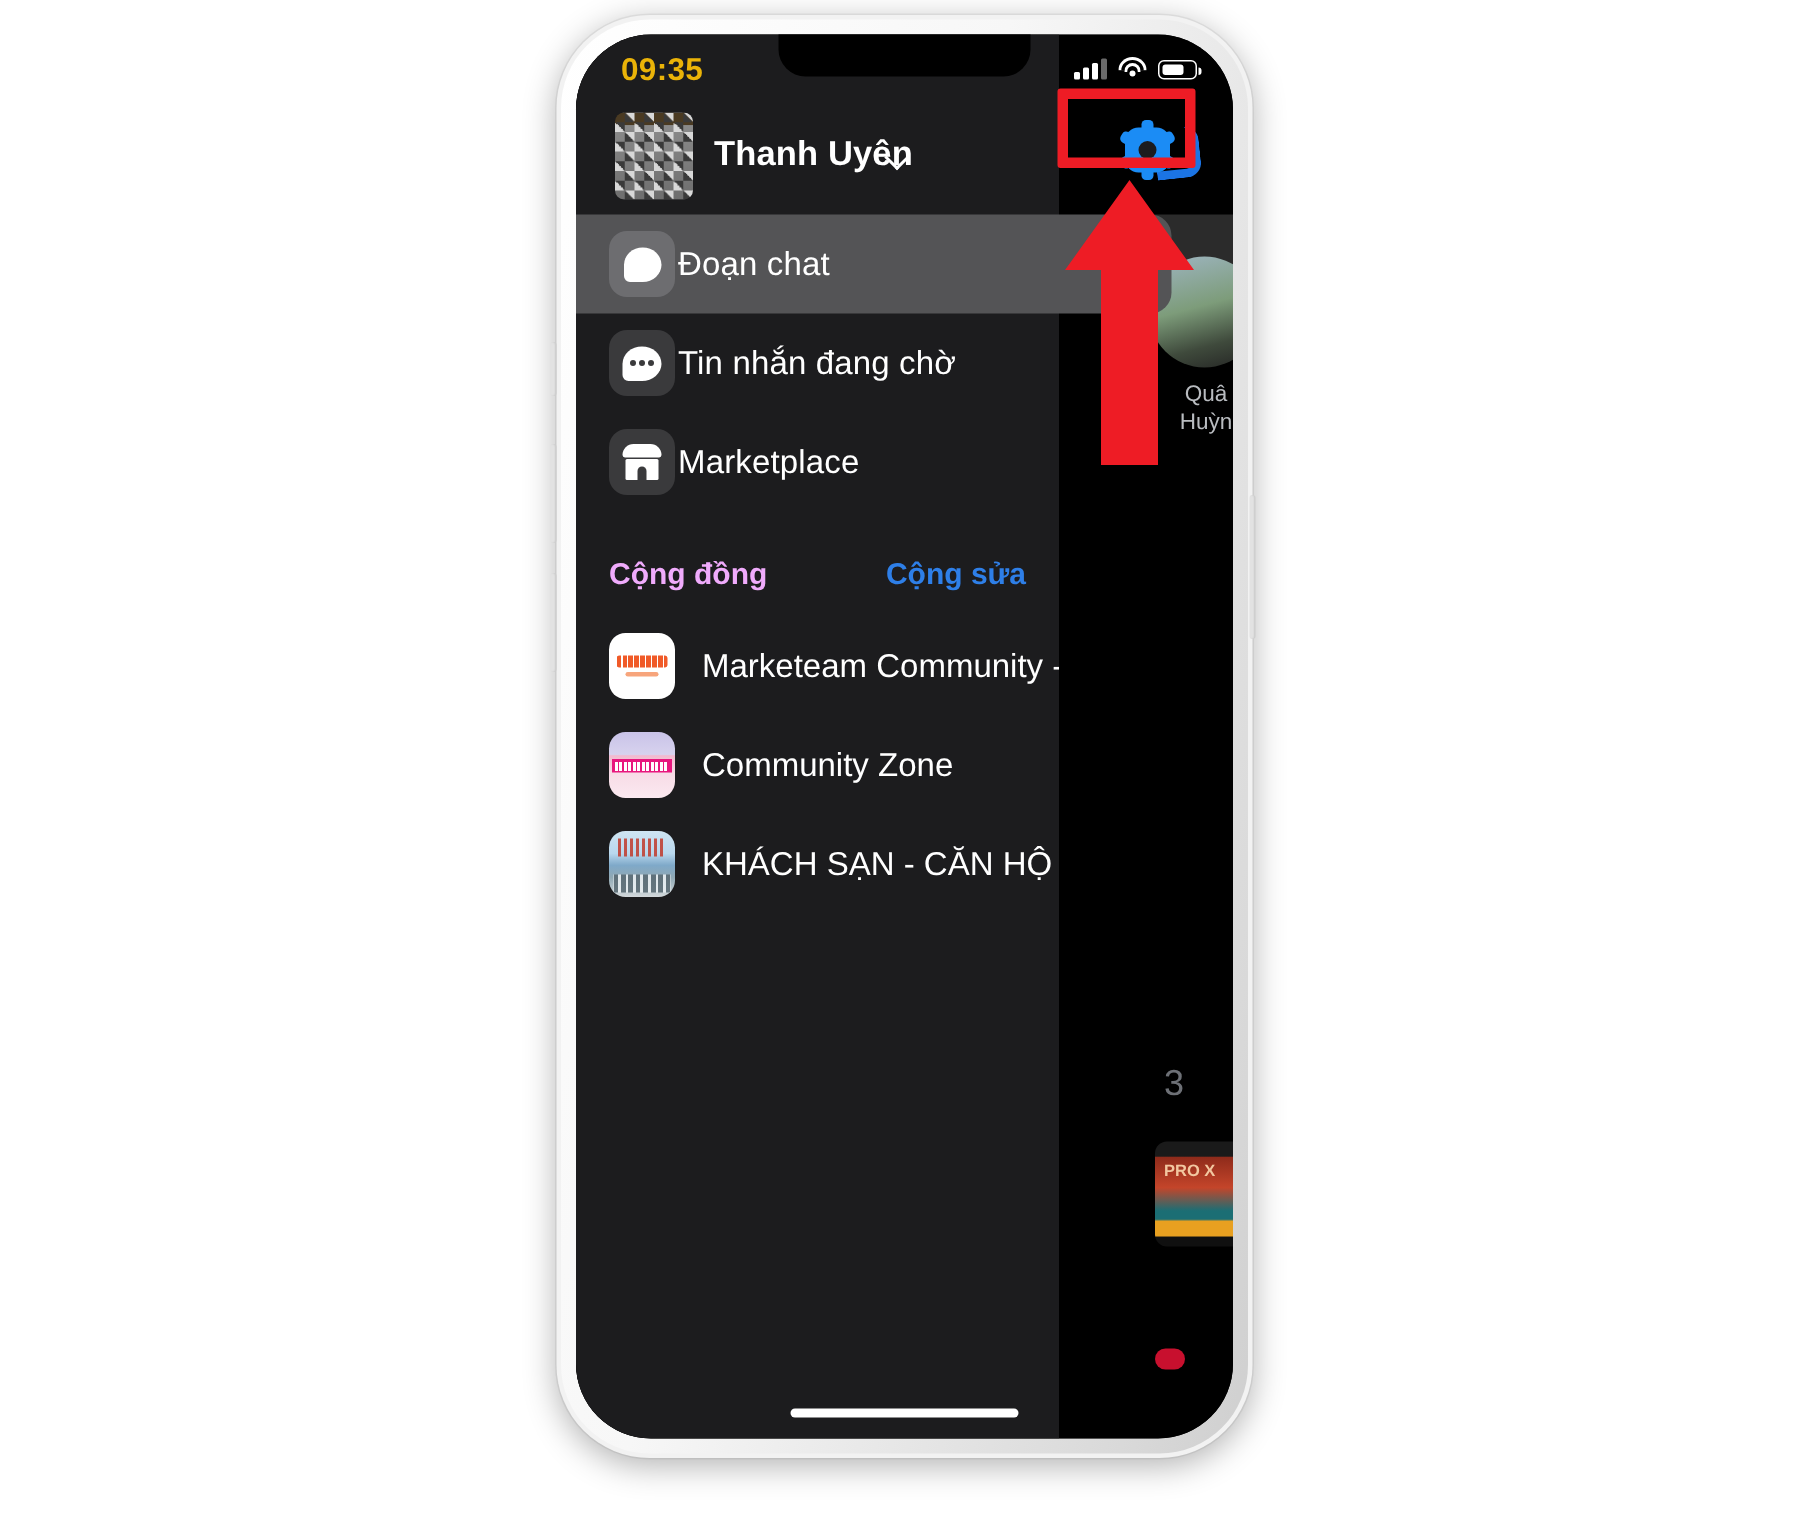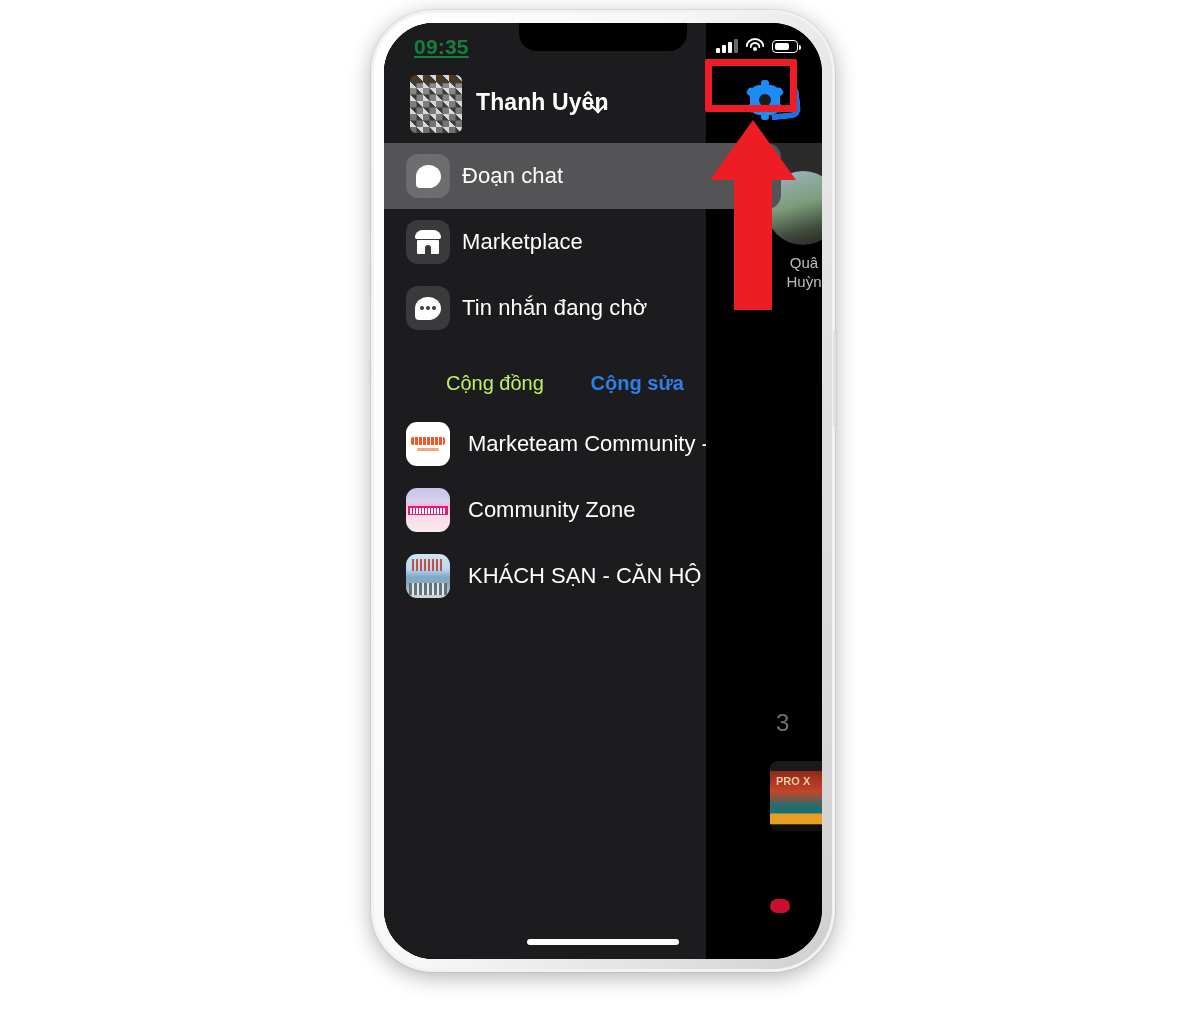--- a/index.html
+++ b/index.html
@@ -80,21 +80,21 @@
   .bg-blue-glyph {
     position:absolute; left: 386px; top: 62px; width: 30px; height: 34px;
     border: 6px solid #1b74e4; border-left:none; border-top:none;
     border-radius: 0 10px 10px 0; transform: rotate(-6deg);
   }
 
   
   .statusbar { position:absolute; left:0; top:0; width:100%; height: 48px; z-index: 30; }
   .sb-time {
     position:absolute; left: 30px; top: 12px;
-    color:#15803d; font-size: 21px; font-weight: 600; letter-spacing:.2px;text-decoration:underline;
+    color:#eab308; font-size: 21px; font-weight: 600; letter-spacing:.2px;
   }
   .sb-right { position:absolute; right: 24px; top: 14px; display:flex; align-items:flex-end; gap:7px; }
   .sig { display:flex; align-items:flex-end; gap:2.5px; height: 16px; }
   .sig i { display:block; width:3.6px; background:#fff; border-radius:1px; }
   .sig i:nth-child(1){ height:5px; }
   .sig i:nth-child(2){ height:8px; }
   .sig i:nth-child(3){ height:11px; }
   .sig i:nth-child(4){ height:14px; background:#6a6a6a; }
   .wifi { position:relative; width:20px; height:15px; }
   .wifi span { position:absolute; left:50%; transform:translateX(-50%); border:2.2px solid #fff; border-bottom:none;
@@ -137,24 +137,24 @@
   .row {
     position:relative; height: 66px; display:flex; align-items:center;
     padding-left: 22px;
   }
   .row.active { background:#545456; border-radius: 0 14px 14px 0; width: 397px; }
   .ico {
     width: 44px; height: 44px; border-radius: 12px; background:#3a3a3c;
     display:flex; align-items:center; justify-content:center; flex:0 0 44px;
   }
   .row.active .ico { background:#6d6d70; }
-  .row-label { margin-left: 12px; color:#fff; font-size: 22px; font-weight: 500; letter-spacing:.1px; }
+  .row-label { margin-left: 2px; color:#fff; font-size: 22px; font-weight: 500; letter-spacing:.1px; }
 
   .sec-head { position:relative; height: 56px; margin-top: 14px; display:flex; align-items:center; padding: 0 22px; }
-  .sec-title { color:#bef264; font-size: 20px; font-weight: 400; margin-left: 40px; }
+  .sec-title { color:#f0abfc; font-size: 20px; font-weight: 700; }
   .sec-action { margin-left:auto; color:#2e7fe8; font-size: 20px; font-weight: 600; }
 
   .crow { position:relative; height: 66px; display:flex; align-items:center; padding-left: 22px; }
   .cav { width: 44px; height: 44px; border-radius: 11px; flex:0 0 44px; overflow:hidden; position:relative; }
   .cav1 { background:#fff; }
   .cav1::before{ content:""; position:absolute; left:5px; top:15px; right:5px; height:8px;
      background: repeating-linear-gradient(90deg,#f05a28 0 3px, #fff 3px 4px); border-radius:2px; }
   .cav1::after{ content:""; position:absolute; left:11px; top:26px; right:11px; height:3px; background:#f7a57c; border-radius:2px; }
   .cav2 {
     background: linear-gradient(180deg,#c9c3e8 0%,#d7d2ee 34%,#f2b9cf 36%,#f7dbe6 62%,#fbe9f0 100%);
@@ -249,39 +249,39 @@
 
         <div class="row active">
           <div class="ico">
               <div class="g-chat"></div>
             </div>
           <div class="row-label">Đoạn chat</div>
         </div>
 
         <div class="row">
           <div class="ico">
-            <div class="g-shop">
-                <div class="awn"></div>
-                <div class="bod"></div>
-                <div class="dor"></div>
-              </div>
-          </div>
-          <div class="row-label">Marketplace</div>
-        </div>
-
-        <div class="row">
-          <div class="ico">
             <div class="g-pend">
                 <div class="bub"></div>
                 <div class="d d1"></div>
                 <div class="d d2"></div>
                 <div class="d d3"></div>
               </div>
           </div>
           <div class="row-label">Tin nhắn đang chờ</div>
+        </div>
+
+        <div class="row">
+          <div class="ico">
+            <div class="g-shop">
+                <div class="awn"></div>
+                <div class="bod"></div>
+                <div class="dor"></div>
+              </div>
+          </div>
+          <div class="row-label">Marketplace</div>
         </div>
 
 
         <div class="sec-head">
           <div class="sec-title">Cộng đồng</div>
           <div class="sec-action">Cộng sửa</div>
         </div>
 
         <div class="crow">
           <div class="cav cav1"></div>

